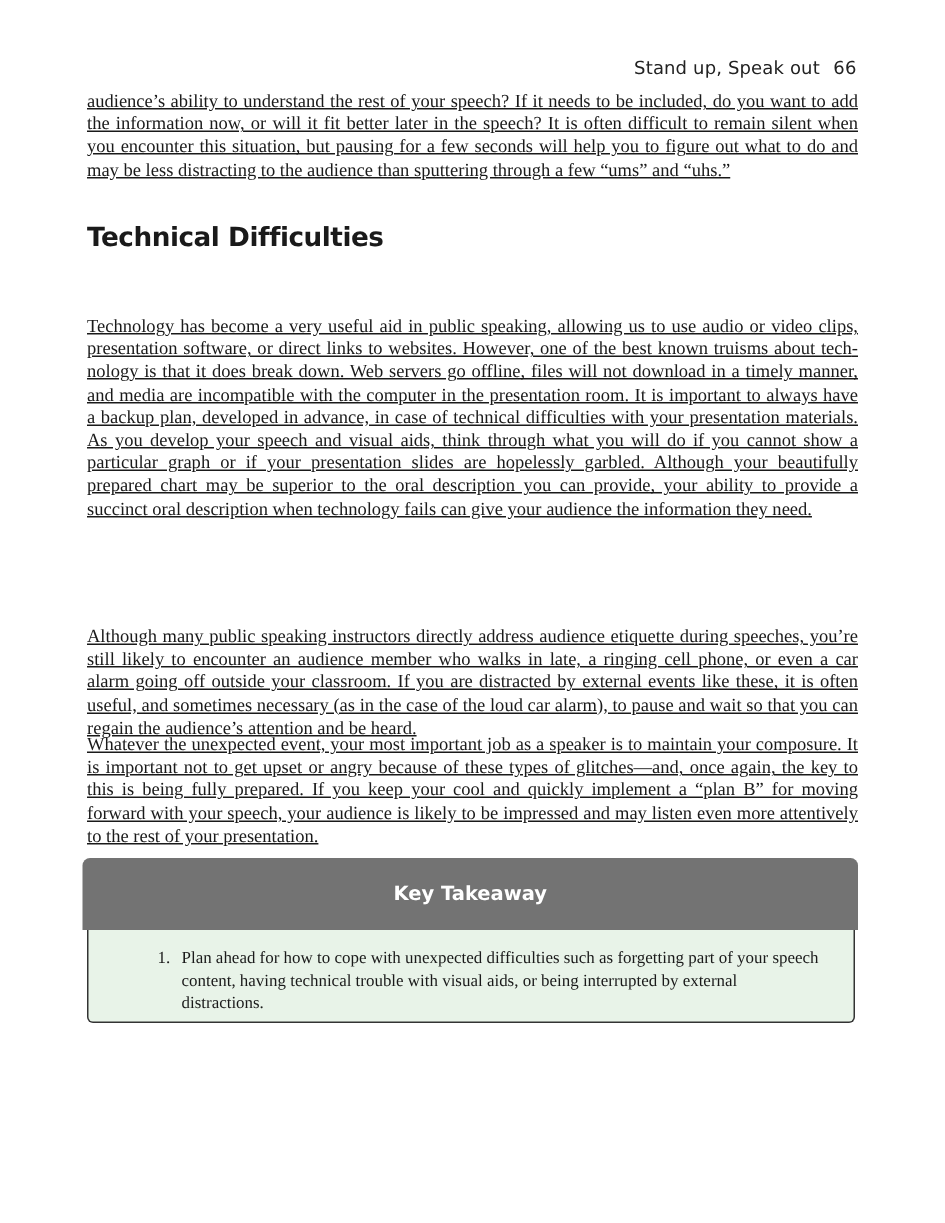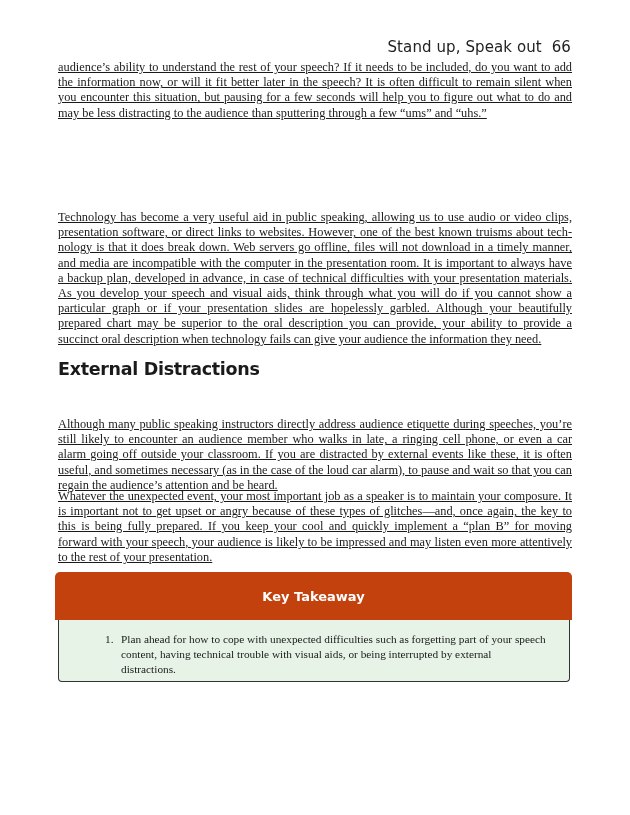--- a/index.html
+++ b/index.html
@@ -1,19 +1,19 @@
 <!DOCTYPE html>
 <html><head>
 <meta charset="utf-8">
 <style>
   html, body { margin: 0; padding: 0; background: #ffffff; }
   body { width: 630px; height: 815px; position: relative; overflow: hidden; }
   .running-head {
     position: absolute; top: 38px; right: 59px;
-    font-family: "DejaVu Sans", sans-serif; font-size: 15px; color: #222;
+    font-family: "DejaVu Sans", sans-serif; font-size: 12px; color: #222;
     letter-spacing: 0.1px;
   }
   .running-head .page-num { margin-left: 5px; }
   .page { position: absolute; left: 58px; top: 60px; width: 514px; }
   p.body {
     font-family: "Liberation Serif", serif; font-size: 12.35px; line-height: 15.2px;
     color: #1a1a1a; margin: 0; text-align: justify; hyphens: manual; text-decoration: underline;
   }
   h2 {
     font-family: "DejaVu Sans", sans-serif; font-weight: bold; font-size: 17.5px;
@@ -21,21 +21,21 @@
   }
   #h-tech { position: absolute; top: 89px; left: 0; }
   #p-tech { position: absolute; top: 150px; left: 0; width: 514px; }
   #h-ext { position: absolute; top: 299px; left: 0; }
   #p-ext1 { position: absolute; top: 357px; left: 0; width: 514px; }
   #p-ext2 { position: absolute; top: 429px; left: 0; width: 514px; }
   .takeaway {
     position: absolute; left: 55px; top: 572px; width: 517px;
   }
   .takeaway-header {
-    background: #c2410c; color: #fff; height: 48px; border-radius: 5px 5px 0 0;
+    background: #737373; color: #fff; height: 48px; border-radius: 5px 5px 0 0;
     display: flex; align-items: center; justify-content: center;
     font-family: "DejaVu Sans", sans-serif; font-weight: bold; font-size: 13px;
   }
   .takeaway-body {
     background: #e8f3e8; margin-left: 3px; width: 512px; height: 62px;
     border-left: 1px solid #333; border-bottom: 1px solid #333; border-right: 1px solid #333;
     border-radius: 0 0 4px 4px; box-sizing: border-box;
     padding: 12px 20px 0 46px;
   }
   .takeaway-body ol { margin: 0; padding: 0; list-style: none; }
@@ -49,23 +49,23 @@
 <body>
 
 <div class="running-head">
   <span>Stand up, Speak out</span>
   <span class="page-num">66</span>
 </div>
 
 <div class="page">
   <p class="body">audience’s ability to understand the rest of your speech? If it needs to be included, do you want to add the information now, or will it fit better later in the speech? It is often difficult to remain silent when you encounter this situation, but pausing for a few seconds will help you to figure out what to do and may be less distracting to the audience than sputtering through a few “ums” and “uhs.”</p>
 
+  <h2 id="h-tech">Technical Difficulties</h2>
   <p class="body" id="p-tech">Technology has become a very useful aid in public speaking, allowing us to use audio or video clips, presentation software, or direct links to websites. However, one of the best known truisms about tech­nology is that it does break down. Web servers go offline, files will not download in a timely manner, and media are incompatible with the computer in the presentation room. It is important to always have a backup plan, developed in advance, in case of technical difficulties with your presentation materials. As you develop your speech and visual aids, think through what you will do if you cannot show a particu­lar graph or if your presentation slides are hopelessly garbled. Although your beautifully prepared chart may be superior to the oral description you can provide, your ability to provide a succinct oral descrip­tion when technology fails can give your audience the information they need.</p>
 
-  <h2 id="h-ext">External Distractions</h2>
   <p class="body" id="p-ext1">Although many public speaking instructors directly address audience etiquette during speeches, you’re still likely to encounter an audience member who walks in late, a ringing cell phone, or even a car alarm going off outside your classroom. If you are distracted by external events like these, it is often useful, and sometimes necessary (as in the case of the loud car alarm), to pause and wait so that you can regain the audience’s attention and be heard.</p>
   <p class="body" id="p-ext2">Whatever the unexpected event, your most important job as a speaker is to maintain your composure. It is important not to get upset or angry because of these types of glitches—and, once again, the key to this is being fully prepared. If you keep your cool and quickly implement a “plan B” for moving forward with your speech, your audience is likely to be impressed and may listen even more attentively to the rest of your presentation.</p>
 </div>
 
 <div class="takeaway">
   <div class="takeaway-header">Key Takeaway</div>
   <div class="takeaway-body">
     <ol>
       <li>
         <span class="num">1.</span>

